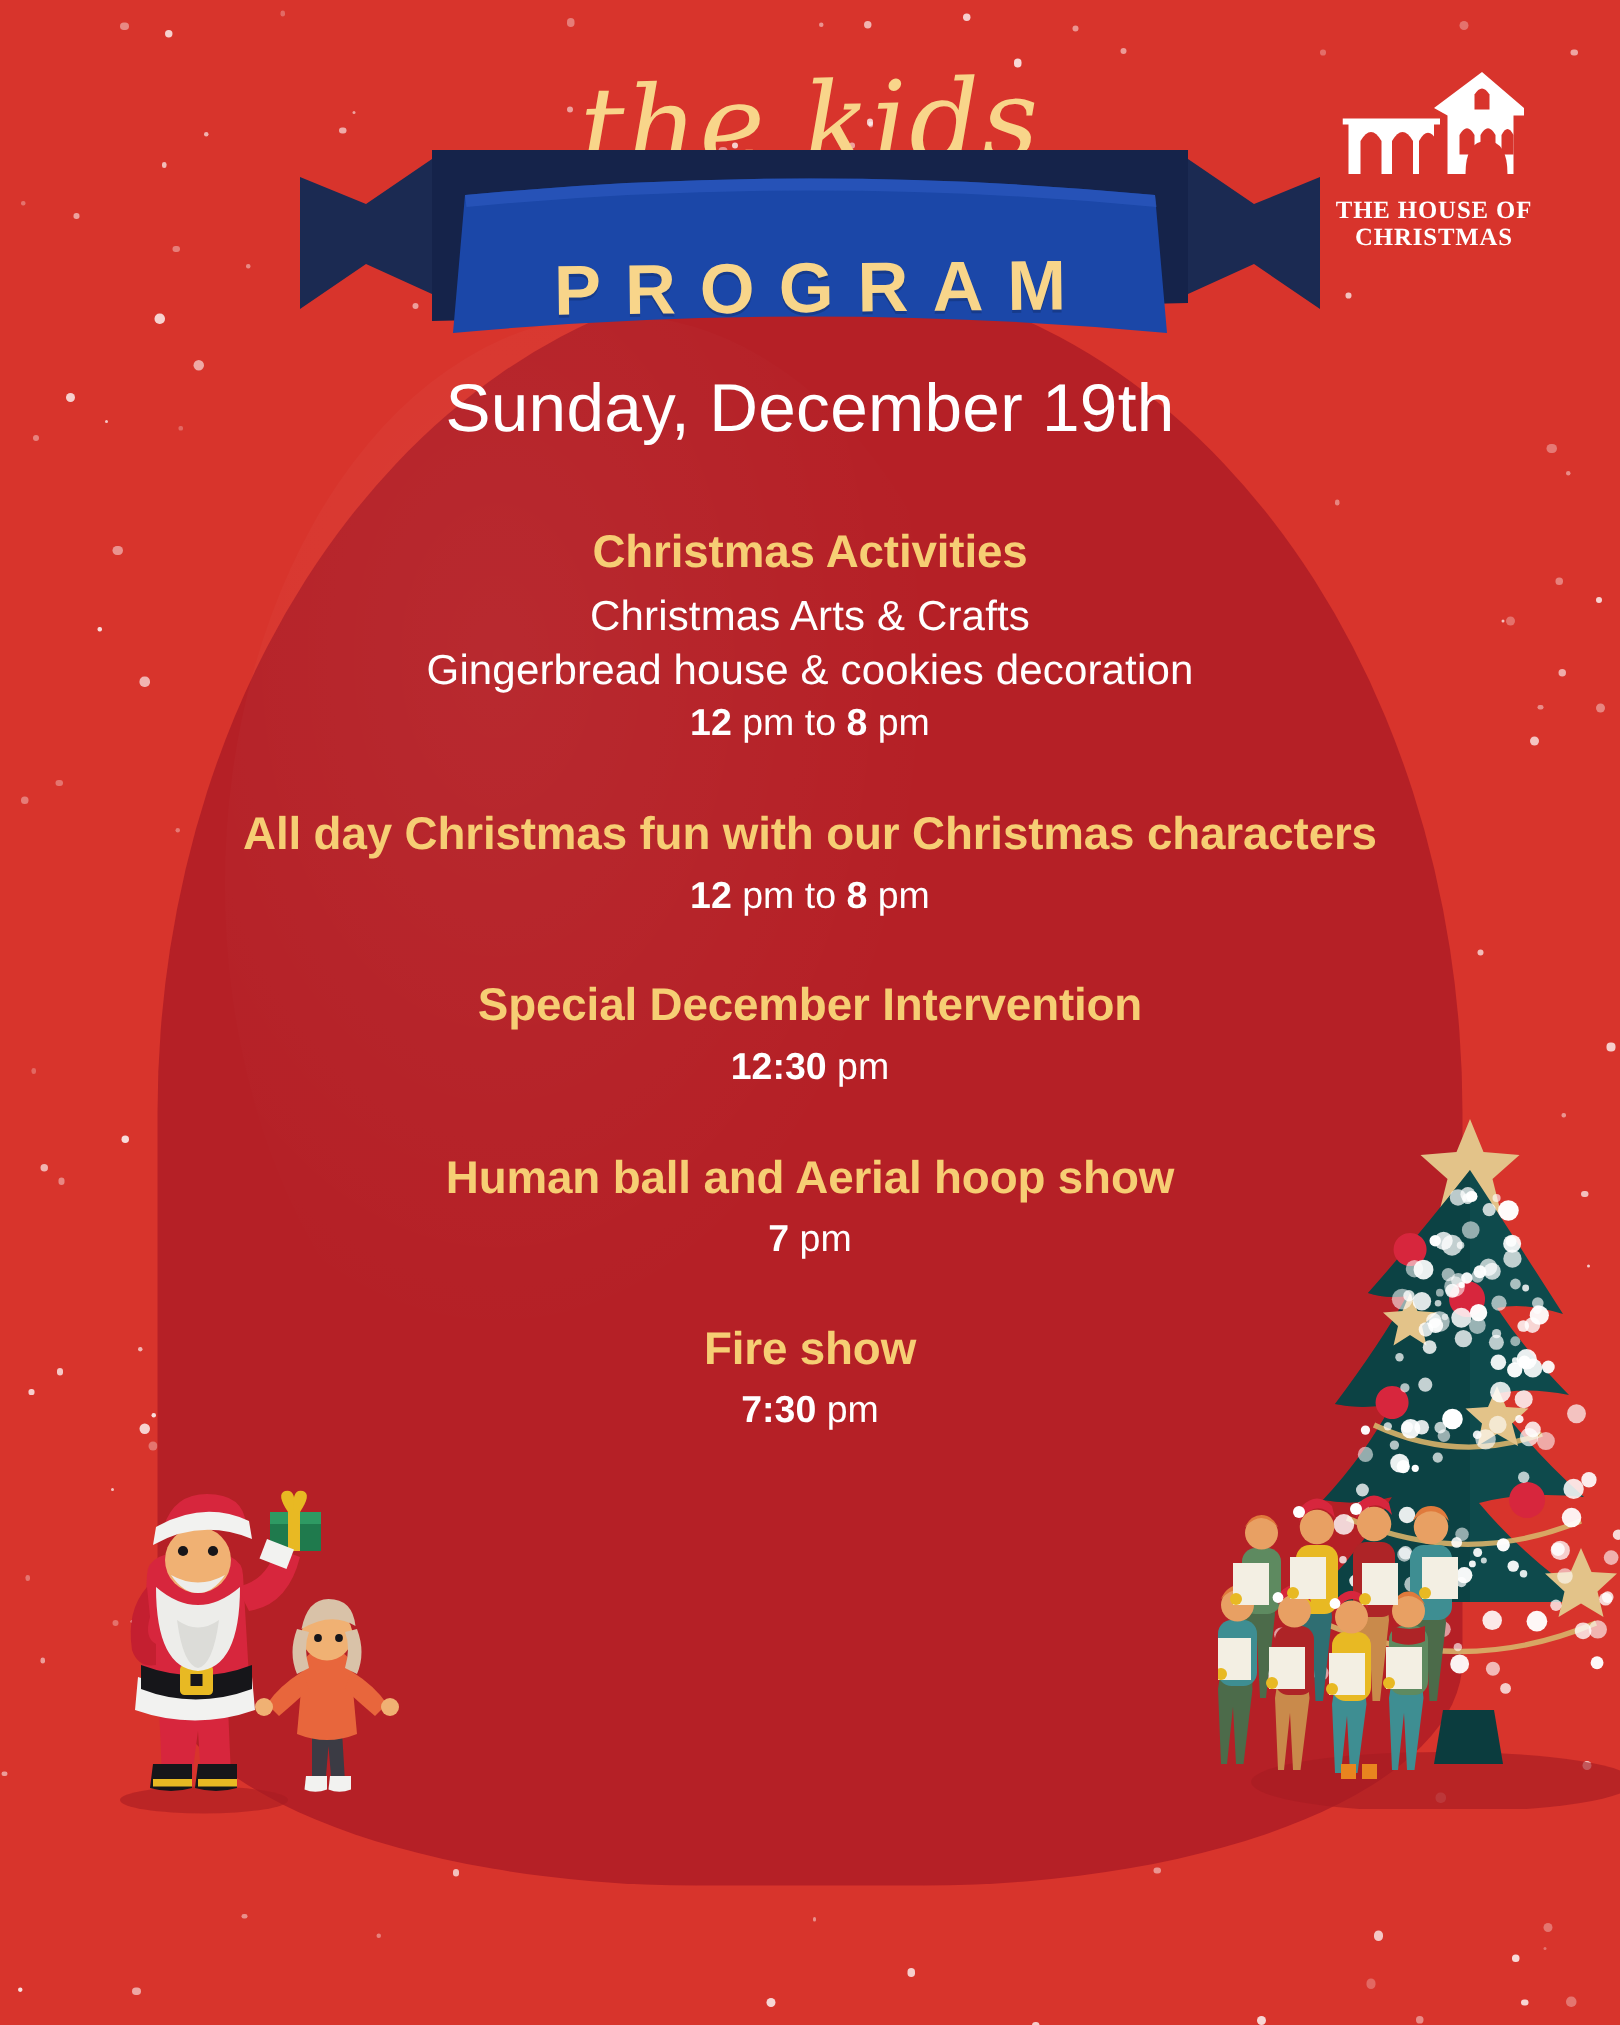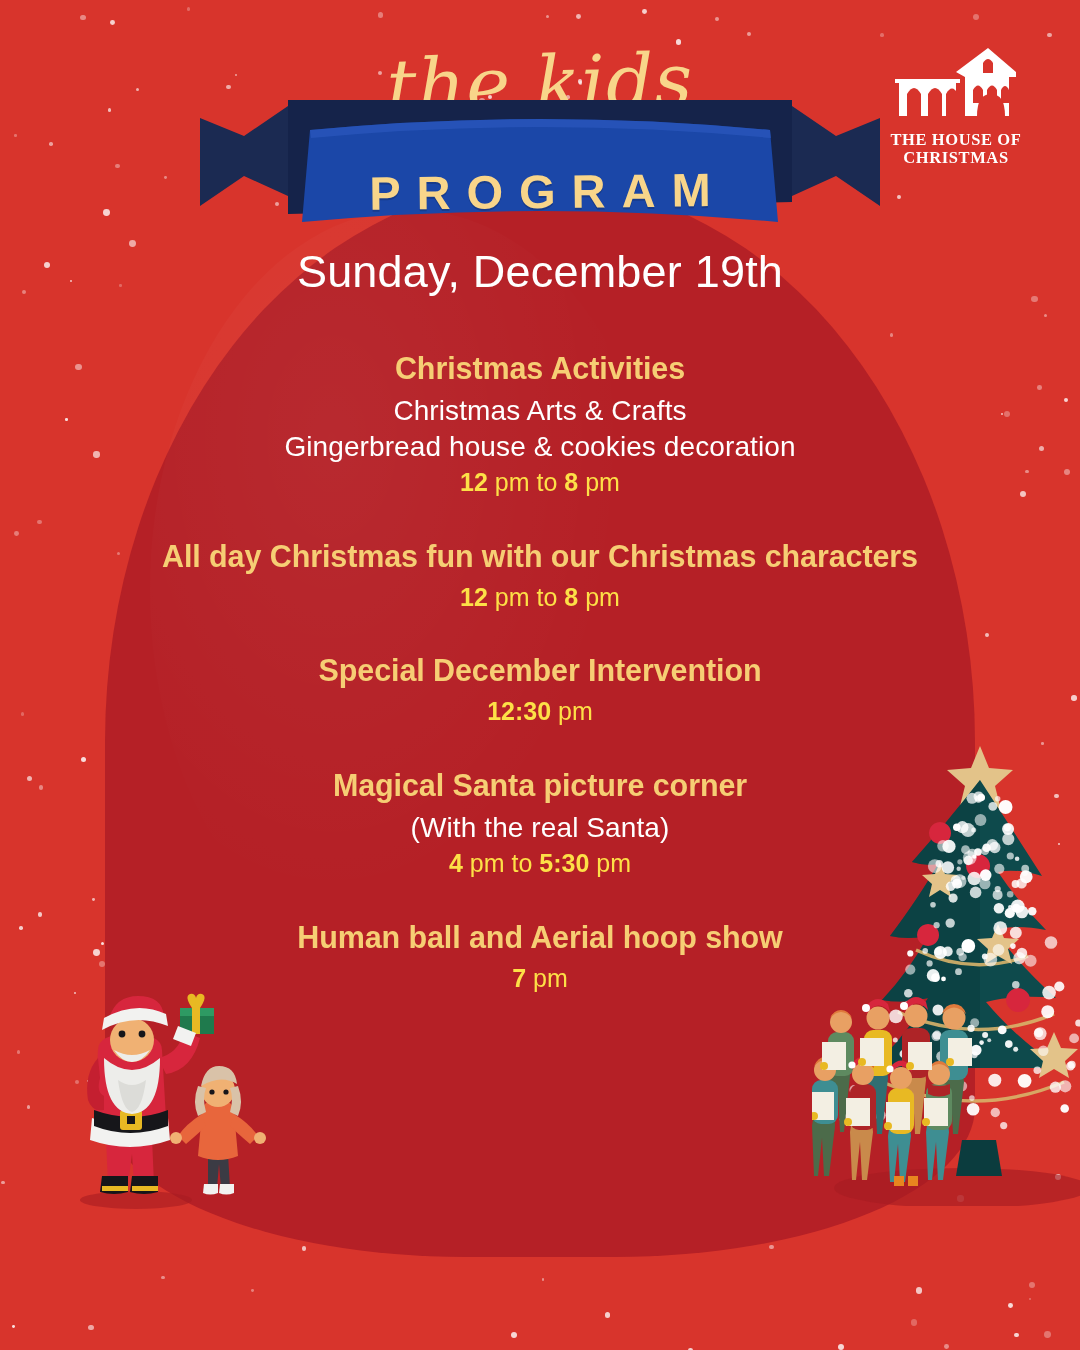--- a/index.html
+++ b/index.html
@@ -60,21 +60,21 @@
   }
   .item{margin:0 0 40px 0;}
   .head{
     color:#F6CE74;font-size:30.5px;font-weight:700;line-height:1.18;
     letter-spacing:-.1px;margin:0 0 6px 0;
   }
   .sub{
     color:#ffffff;font-size:28px;font-weight:400;line-height:1.27;
     margin:0;letter-spacing:.1px;
   }
-  .time{color:#fde047;font-size:25px;font-weight:400;line-height:1.3;margin:2px 0 0 0;}
+  .time{color:#ffffff;font-size:25px;font-weight:400;line-height:1.3;margin:2px 0 0 0;}
   .time b{font-weight:700;}
 
   
   .tree-wrap{position:absolute;left:812px;top:736px;width:268px;height:470px;}
   .santa-wrap{position:absolute;left:70px;top:988px;width:212px;height:222px;}
   .ill{display:block;}
 </style>
 </head>
 <body>
 
@@ -259,27 +259,26 @@
         </div>
         <div class="item">
           <div class="head">All day Christmas fun with our Christmas characters</div>
           <div class="time"><b>12</b><span> pm to </span><b>8</b><span> pm</span></div>
         </div>
         <div class="item">
           <div class="head">Special December Intervention</div>
           <div class="time"><b>12:30</b><span> pm</span></div>
         </div>
         <div class="item">
-          <div class="head">Magical Santa picture corner</div>
-          <div class="sub">(With the real Santa)</div>
-          <div class="time"><b>4</b><span> pm to </span><b>5:30</b><span> pm</span></div>
+          <div class="head">Human ball and Aerial hoop show</div>
+          <div class="time"><b>7</b><span> pm</span></div>
         </div>
         <div class="item">
-          <div class="head">Human ball and Aerial hoop show</div>
-          <div class="time"><b>7</b><span> pm</span></div>
+          <div class="head">Fire show</div>
+          <div class="time"><b>7:30</b><span> pm</span></div>
         </div>
       </div>
   </div>
 
   <div class="tree-wrap">
     <svg class="ill" width="268" height="470" viewBox="0 0 268 470" aria-hidden="true">
       <ellipse cx="150" cy="452" rx="128" ry="20" fill="#A81C22" opacity=".65"></ellipse>
 
       <g>
         <path d="M168 10 l9 22 24 2 -18 16 6 24 -21 -13 -21 13 6 -24 -18 -16 24 -2 Z" fill="#E3C389"></path>

